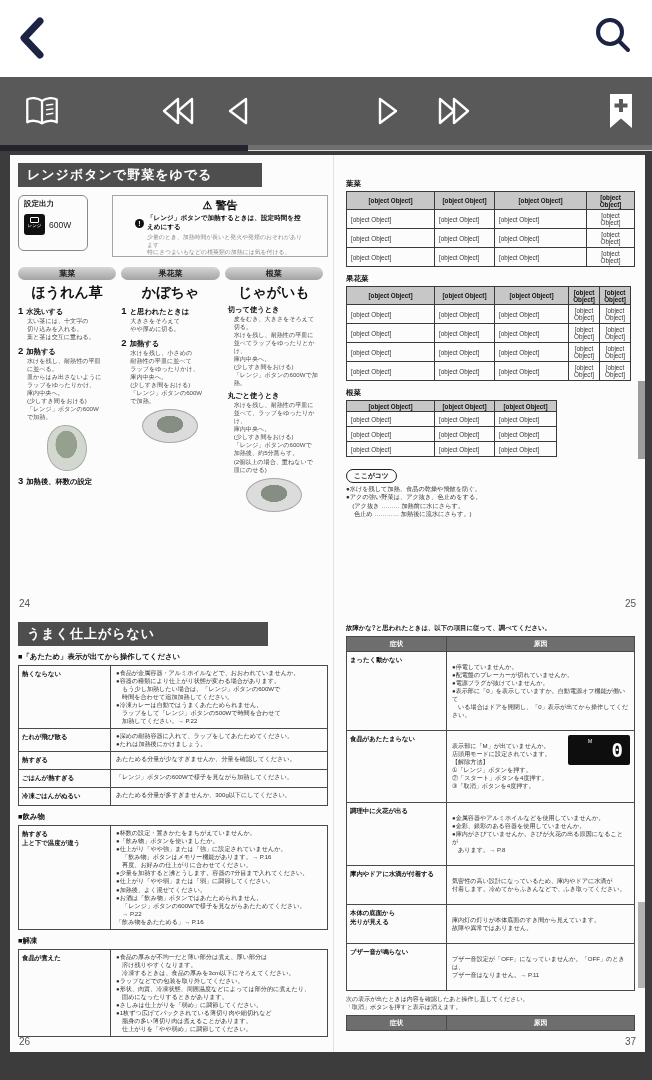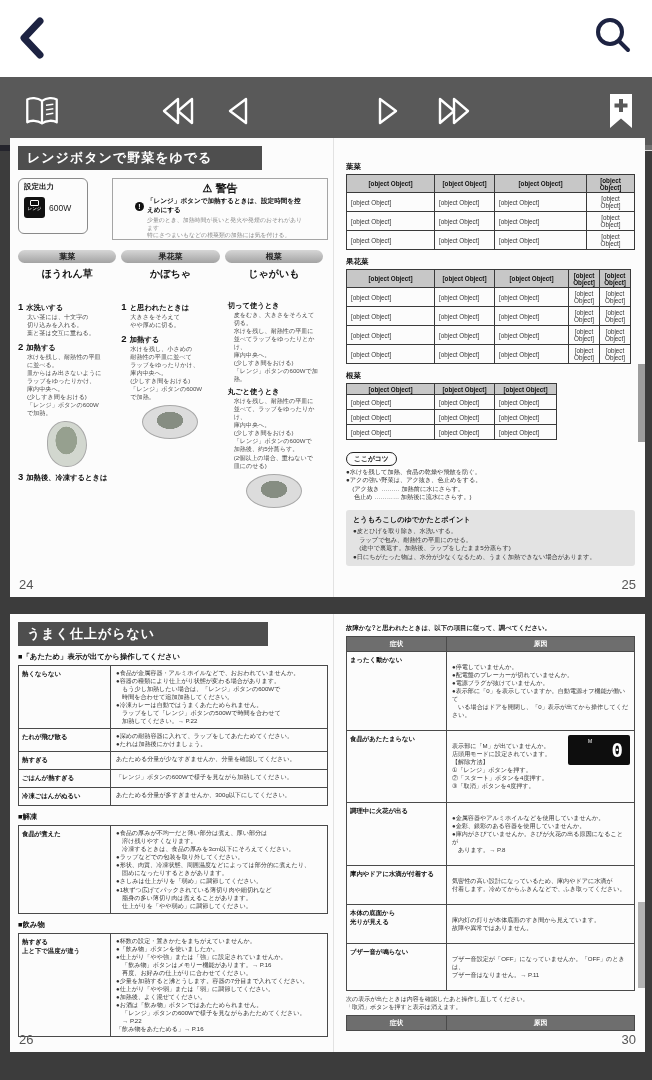--- a/index.html
+++ b/index.html
@@ -22,25 +22,25 @@
   .b-next{left:374px;}
   .b-last{left:432px;}
   .b-mark{left:auto;right:18px;top:15px;}
 
   
   .progress{position:absolute;top:145px;left:0;width:652px;height:6px;background:#6f6f6f;border-bottom:1px solid #ddd;}
   .progress .thumb{position:absolute;left:0;top:0;height:6px;width:248px;background:#24242c;}
 
   
   .spread{position:absolute;left:10px;width:635px;background:#fcfcfc;}
-  .s1{top:138px;height:459px;}
+  .s1{top:155px;height:459px;}
   .s2{top:614px;height:438px;overflow:hidden;}
   .pageL{position:absolute;left:0;top:0;width:322px;height:100%;padding:8px 4px 0 8px;overflow:hidden;}
   .pageR{position:absolute;left:323px;top:0;width:312px;height:100%;border-left:1px solid #e2e2e2;padding:8px 10px 0 12px;overflow:hidden;}
-  .pn{position:absolute;bottom:5px;font-size:13px;color:#555;}
+  .pn{position:absolute;bottom:5px;font-size:10px;color:#555;}
   .pnL{left:9px;} .pnR{right:9px;}
   .edge-tab{position:absolute;right:0;width:7px;background:#9d9d9d;}
   .tab25{top:226px;height:78px;}
   .tab27{top:288px;height:86px;background:#b3b3b3;}
 
   
   .pre{white-space:pre-line;}
   .hbar{background:#4e4e4e;color:#fff;font-weight:bold;font-size:13px;height:24px;line-height:24px;padding-left:9px;letter-spacing:1px;}
   .w244{width:244px;} .w250{width:250px;}
 
@@ -56,21 +56,21 @@
   .warnbox{flex:1;border:1.5px solid #a5a5a5;height:62px;padding:2px 22px;}
   .warn-title{text-align:center;font-size:11px;font-weight:bold;color:#111;}
   .warn-line{display:flex;align-items:center;margin-top:1px;}
   .bang{flex:0 0 auto;width:9px;height:9px;border-radius:50%;background:#111;color:#fff;font-size:7px;font-weight:bold;text-align:center;line-height:9px;margin-right:3px;}
   .warn-bold{font-size:6.6px;font-weight:bold;color:#111;}
   .warn-gray{font-size:5.9px;color:#8a8a8a;margin:2px 0 0 12px;line-height:1.3;}
 
   .cols{display:flex;margin-top:10px;}
   .vcol{width:100px;margin-right:5px;}
   .pill{height:13px;border-radius:7px;background:linear-gradient(#d6d6d6,#a3a3a3);font-size:8px;font-weight:bold;color:#222;text-align:center;line-height:13px;}
-  .vitem{text-align:center;font-size:10px;font-weight:bold;margin:4px 0 20px;color:#111;}
+  .vitem{text-align:center;font-size:14px;font-weight:bold;margin:4px 0 3px;color:#111;}
   .step{margin-bottom:4px;}
   .shead{display:flex;align-items:baseline;}
   .snum{font-weight:bold;font-size:9.5px;color:#111;margin-right:3px;}
   .stitle{font-weight:bold;font-size:7.3px;color:#111;text-align:center;}
   .stext{margin-left:9px;font-size:6.1px;color:#4a4a4a;line-height:1.32;}
   .foodimg{display:none;}
   .foodimg[data-kind="plate"]{display:block;width:56px;height:34px;margin:4px auto;border-radius:50%;border:1px solid #a8a8a8;background:radial-gradient(ellipse at 50% 45%,#868d82 0 34%,#dcdcdc 35% 72%,#bdbdbd 73%);}
   .foodimg[data-kind="wrap"]{display:block;width:40px;height:46px;margin:4px auto;border-radius:46% 54% 50% 50%;border:1px solid #a8a8a8;background:radial-gradient(ellipse at 48% 42%,#96a08f 0 38%,#d2d7cf 39% 76%,#c2c2c2 77%);}
 
   
@@ -242,21 +242,21 @@
 庫内中央へ。
 (少しすき間をおける)
 「レンジ」ボタンの600W
 で加熱。</div>
                 <div class="foodimg" data-kind="wrap"></div>
               </div>
 
               <div class="step">
                 <div class="shead">
                   <span class="snum">3</span>
-                  <span class="stitle">加熱後、冷凍するときは</span>
+                  <span class="stitle">加熱後、杯数の設定</span>
                 </div>
                 <div class="stext pre"></div>
 
               </div>
 
           </div>
 
           <div class="vcol">
             <div class="pill">果花菜</div>
             <div class="vitem">かぼちゃ</div>
@@ -455,27 +455,20 @@
           </table>
         </div>
       
 
       <div class="tipslab">ここがコツ</div>
       <div class="tipstext pre">●水けを残して加熱、食品の乾燥や飛散を防ぐ。
 ●アクの強い野菜は、アク抜き、色止めをする。
 　(アク抜き ……… 加熱前に水にさらす。
 　 色止め ………… 加熱後に流水にさらす。)</div>
 
-      <div class="cornbox">
-        <div class="ct">とうもろこしのゆでかたとポイント</div>
-        <div class="cb pre">●皮とひげを取り除き、水洗いする。
-　ラップで包み、耐熱性の平皿にのせる。
-　(途中で裏返す。加熱後、ラップをしたまま5分蒸らす)
-●日にちがたった物は、水分が少なくなるため、うまく加熱できない場合があります。</div>
-      </div>
 
       <span class="pn pnR">25</span>
     </div>
 
     <div class="edge-tab tab25"></div>
   </section>
 
   <section class="spread s2">
 
     <div class="pageL">
@@ -508,41 +501,20 @@
               </div>
 
               <div class="frow">
                 <div class="fsym">ごはんが熱すぎる</div>
                 <div class="fcause">「レンジ」ボタンの600Wで様子を見ながら加熱してください。</div>
               </div>
 
               <div class="frow">
                 <div class="fsym">冷凍ごはんがぬるい</div>
                 <div class="fcause">あたためる分量が多すぎませんか、300g以下にしてください。</div>
-              </div>
-
-          </div>
-        </div>
-
-        <div>
-          <div class="sec-title">■解凍</div>
-          <div class="ftable">
-
-              <div class="frow">
-                <div class="fsym">食品が煮えた</div>
-                <div class="fcause">●食品の厚みが不均一だと薄い部分は煮え、厚い部分は
-　溶け残りやすくなります。
-　冷凍するときは、食品の厚みを3cm以下にそろえてください。
-●ラップなどでの包装を取り外してください。
-●形状、肉質、冷凍状態、周囲温度などによっては部分的に煮えたり、
-　固めになったりするときがあります。
-●さしみは仕上がりを「弱め」に調節してください。
-●1枚ずつ広げてパックされている薄切り肉や細切れなど
-　脂身の多い薄切り肉は煮えることがあります。
-　仕上がりを「やや弱め」に調節してください。</div>
               </div>
 
           </div>
         </div>
 
         <div>
           <div class="sec-title">■飲み物</div>
           <div class="ftable">
 
               <div class="frow">
@@ -558,20 +530,41 @@
 ●加熱後、よく混ぜてください。
 ●お酒は「飲み物」ボタンではあたためられません。
 　「レンジ」ボタンの600Wで様子を見ながらあたためてください。
 　→ P.22
 「飲み物をあたためる」→ P.16</div>
               </div>
 
           </div>
         </div>
 
+        <div>
+          <div class="sec-title">■解凍</div>
+          <div class="ftable">
+
+              <div class="frow">
+                <div class="fsym">食品が煮えた</div>
+                <div class="fcause">●食品の厚みが不均一だと薄い部分は煮え、厚い部分は
+　溶け残りやすくなります。
+　冷凍するときは、食品の厚みを3cm以下にそろえてください。
+●ラップなどでの包装を取り外してください。
+●形状、肉質、冷凍状態、周囲温度などによっては部分的に煮えたり、
+　固めになったりするときがあります。
+●さしみは仕上がりを「弱め」に調節してください。
+●1枚ずつ広げてパックされている薄切り肉や細切れなど
+　脂身の多い薄切り肉は煮えることがあります。
+　仕上がりを「やや弱め」に調節してください。</div>
+              </div>
+
+          </div>
+        </div>
+
       <span class="pn pnL">26</span>
     </div>
 
     <div class="pageR s2R">
 
       <div class="intro27">故障かな?と思われたときは、以下の項目に従って、調べてください。</div>
 
       <div class="ftable">
         <div class="fhead">
           <div class="fh1">症状</div>
@@ -651,19 +644,19 @@
 「取消」ボタンを押すと表示は消えます。</div>
 
       <div class="ftable">
         <div class="fhead">
           <div class="fh1">症状</div>
           <div class="fh2">原因</div>
         </div>
 
       </div>
 
-      <span class="pn pnR">30</span>
+      <span class="pn pnR">37</span>
     </div>
 
     <div class="edge-tab tab27"></div>
   </section>
 
 </div>
 
 </body></html>

